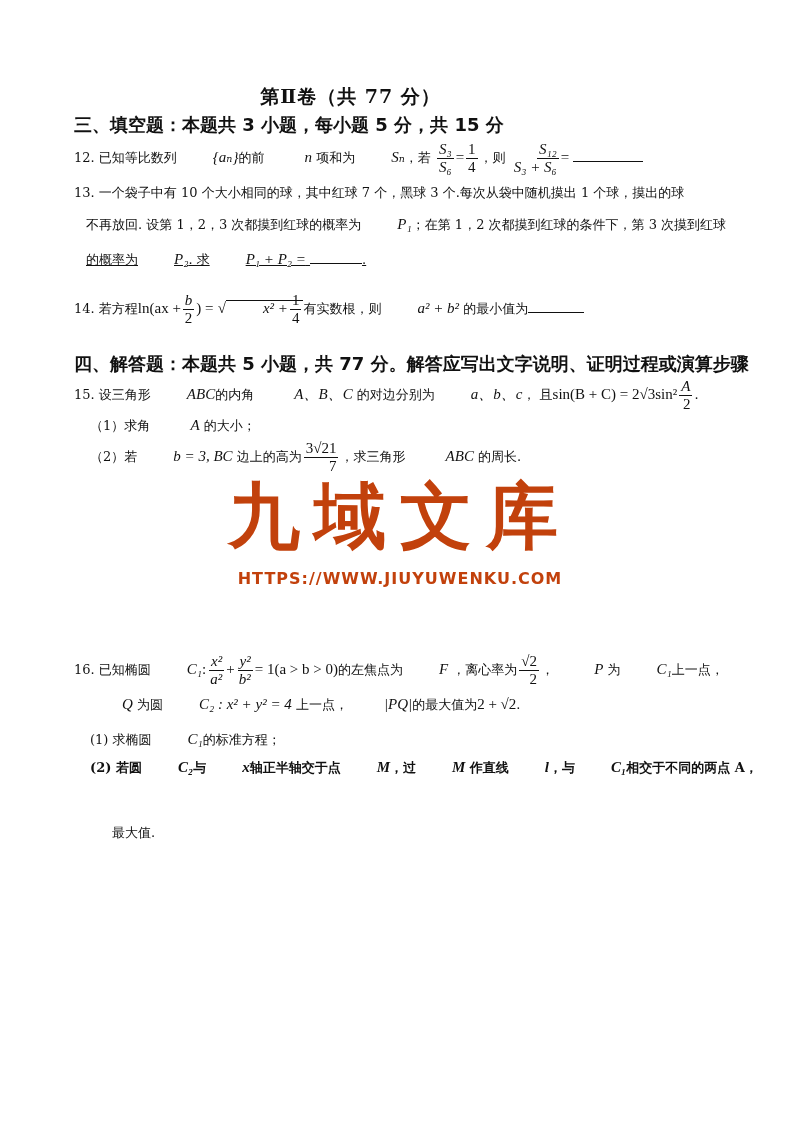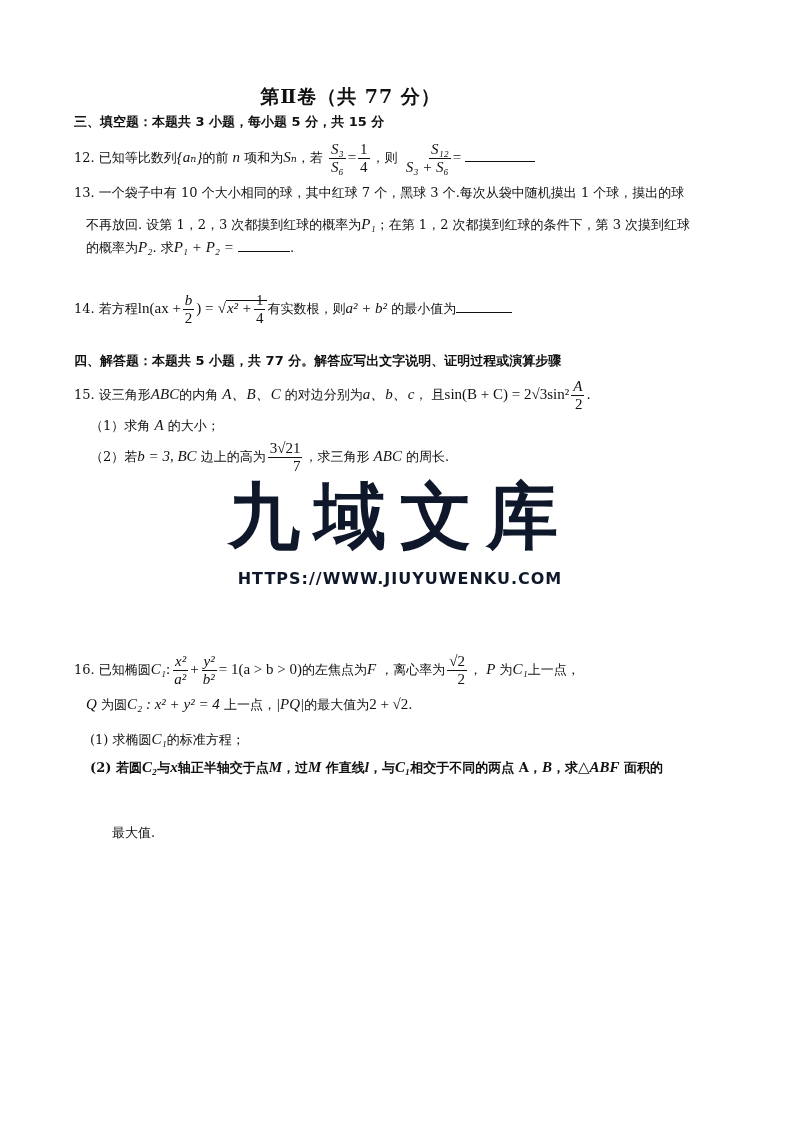--- a/index.html
+++ b/index.html
@@ -1,30 +1,30 @@
 <!DOCTYPE html>
 <html><head>
 <meta charset="utf-8">
 <style>
   html, body { margin: 0; padding: 0; background: #ffffff; }
   body { width: 793px; height: 1122px; position: relative; overflow: hidden;
          font-family: "DejaVu Serif", "Liberation Serif", serif; color: #111; }
   .abs { position: absolute; white-space: nowrap; }
   .title { font-size: 19px; font-weight: bold; left: 0; width: 701px; text-align: center; top: 84px; letter-spacing: 1px; }
-  .sec { font-size: 13px; font-weight: bold; font-family: "DejaVu Sans", sans-serif; }
+  .sec { font-size: 18px; font-weight: bold; font-family: "DejaVu Sans", sans-serif; }
   .q { font-size: 13px; line-height: 20px; }
-  .m { font-family: "Liberation Serif", "DejaVu Serif", serif; font-style: italic; font-size: 15px; }
+  .m { font-family: "Liberation Serif", "DejaVu Serif", serif; font-style: italic; font-size: 15px; padding-left: 36px; }
   .mr { font-family: "Liberation Serif", "DejaVu Serif", serif; font-size: 15px; }
   .frac { display: inline-flex; flex-direction: column; align-items: flex-end; vertical-align: middle; margin: 0 2px;
           font-family: "Liberation Serif", serif; font-size: 15px; line-height: 17px; }
   .frac .num { border-bottom: 1px solid #111; padding: 0 2px; }
   .frac .den { padding: 0 2px; }
   .blank { display: inline-block; border-bottom: 1.4px solid #111; vertical-align: baseline; height: 1px; }
   .sqrt { border-top: 1px solid #111; padding-left: 1px; }
-  .watermark { position: absolute; left: 190px; top: 470px; width: 420px; text-align: center; color: #0f172a;
+  .watermark { position: absolute; left: 190px; top: 470px; width: 420px; text-align: center; color: #c2410c;
                font-family: "DejaVu Sans", sans-serif; font-weight: bold; }
   .wm-big { font-size: 72px; letter-spacing: 14px; line-height: 92px; }
   .wm-url { font-size: 16px; letter-spacing: 1px; line-height: 34px; }
   .wm-sub { font-size: 26px; letter-spacing: 2px; line-height: 36px; }
 </style>
 </head>
 <body>
 
 <div class="abs title">第Ⅱ卷（共 77 分）</div>
 
@@ -49,21 +49,21 @@
   <span class="blank" style="width:70px;"></span>
 </div>
 
 <div class="abs q" style="left:74px; top:183px;">
   <span>13.</span>
   <span>一个袋子中有 10 个大小相同的球，其中红球 7 个，黑球 3 个.每次从袋中随机摸出 1 个球，摸出的球</span>
 </div>
 <div class="abs q" style="left:86px; top:214px;">
   <span>不再放回. 设第 1，2，3 次都摸到红球的概率为</span><span class="m">P₁</span><span>；在第 1，2 次都摸到红球的条件下，第 3 次摸到红球</span>
 </div>
-<div class="abs q" style="left:86px; top:237px;">
+<div class="abs q" style="left:86px; top:249px;text-decoration:underline;">
   <span>的概率为</span><span class="m">P₂</span><span>.  求</span><span class="m">P₁ + P₂ =</span>
   <span class="blank" style="width:52px;"></span><span>.</span>
 </div>
 
 <div class="abs q" style="left:74px; top:292px;">
   <span>14.</span>
   <span>若方程</span><span class="mr">ln(ax +</span><span class="frac">
       <span class="num m">b</span>
       <span class="den">2</span>
     </span><span class="mr">) =</span>

